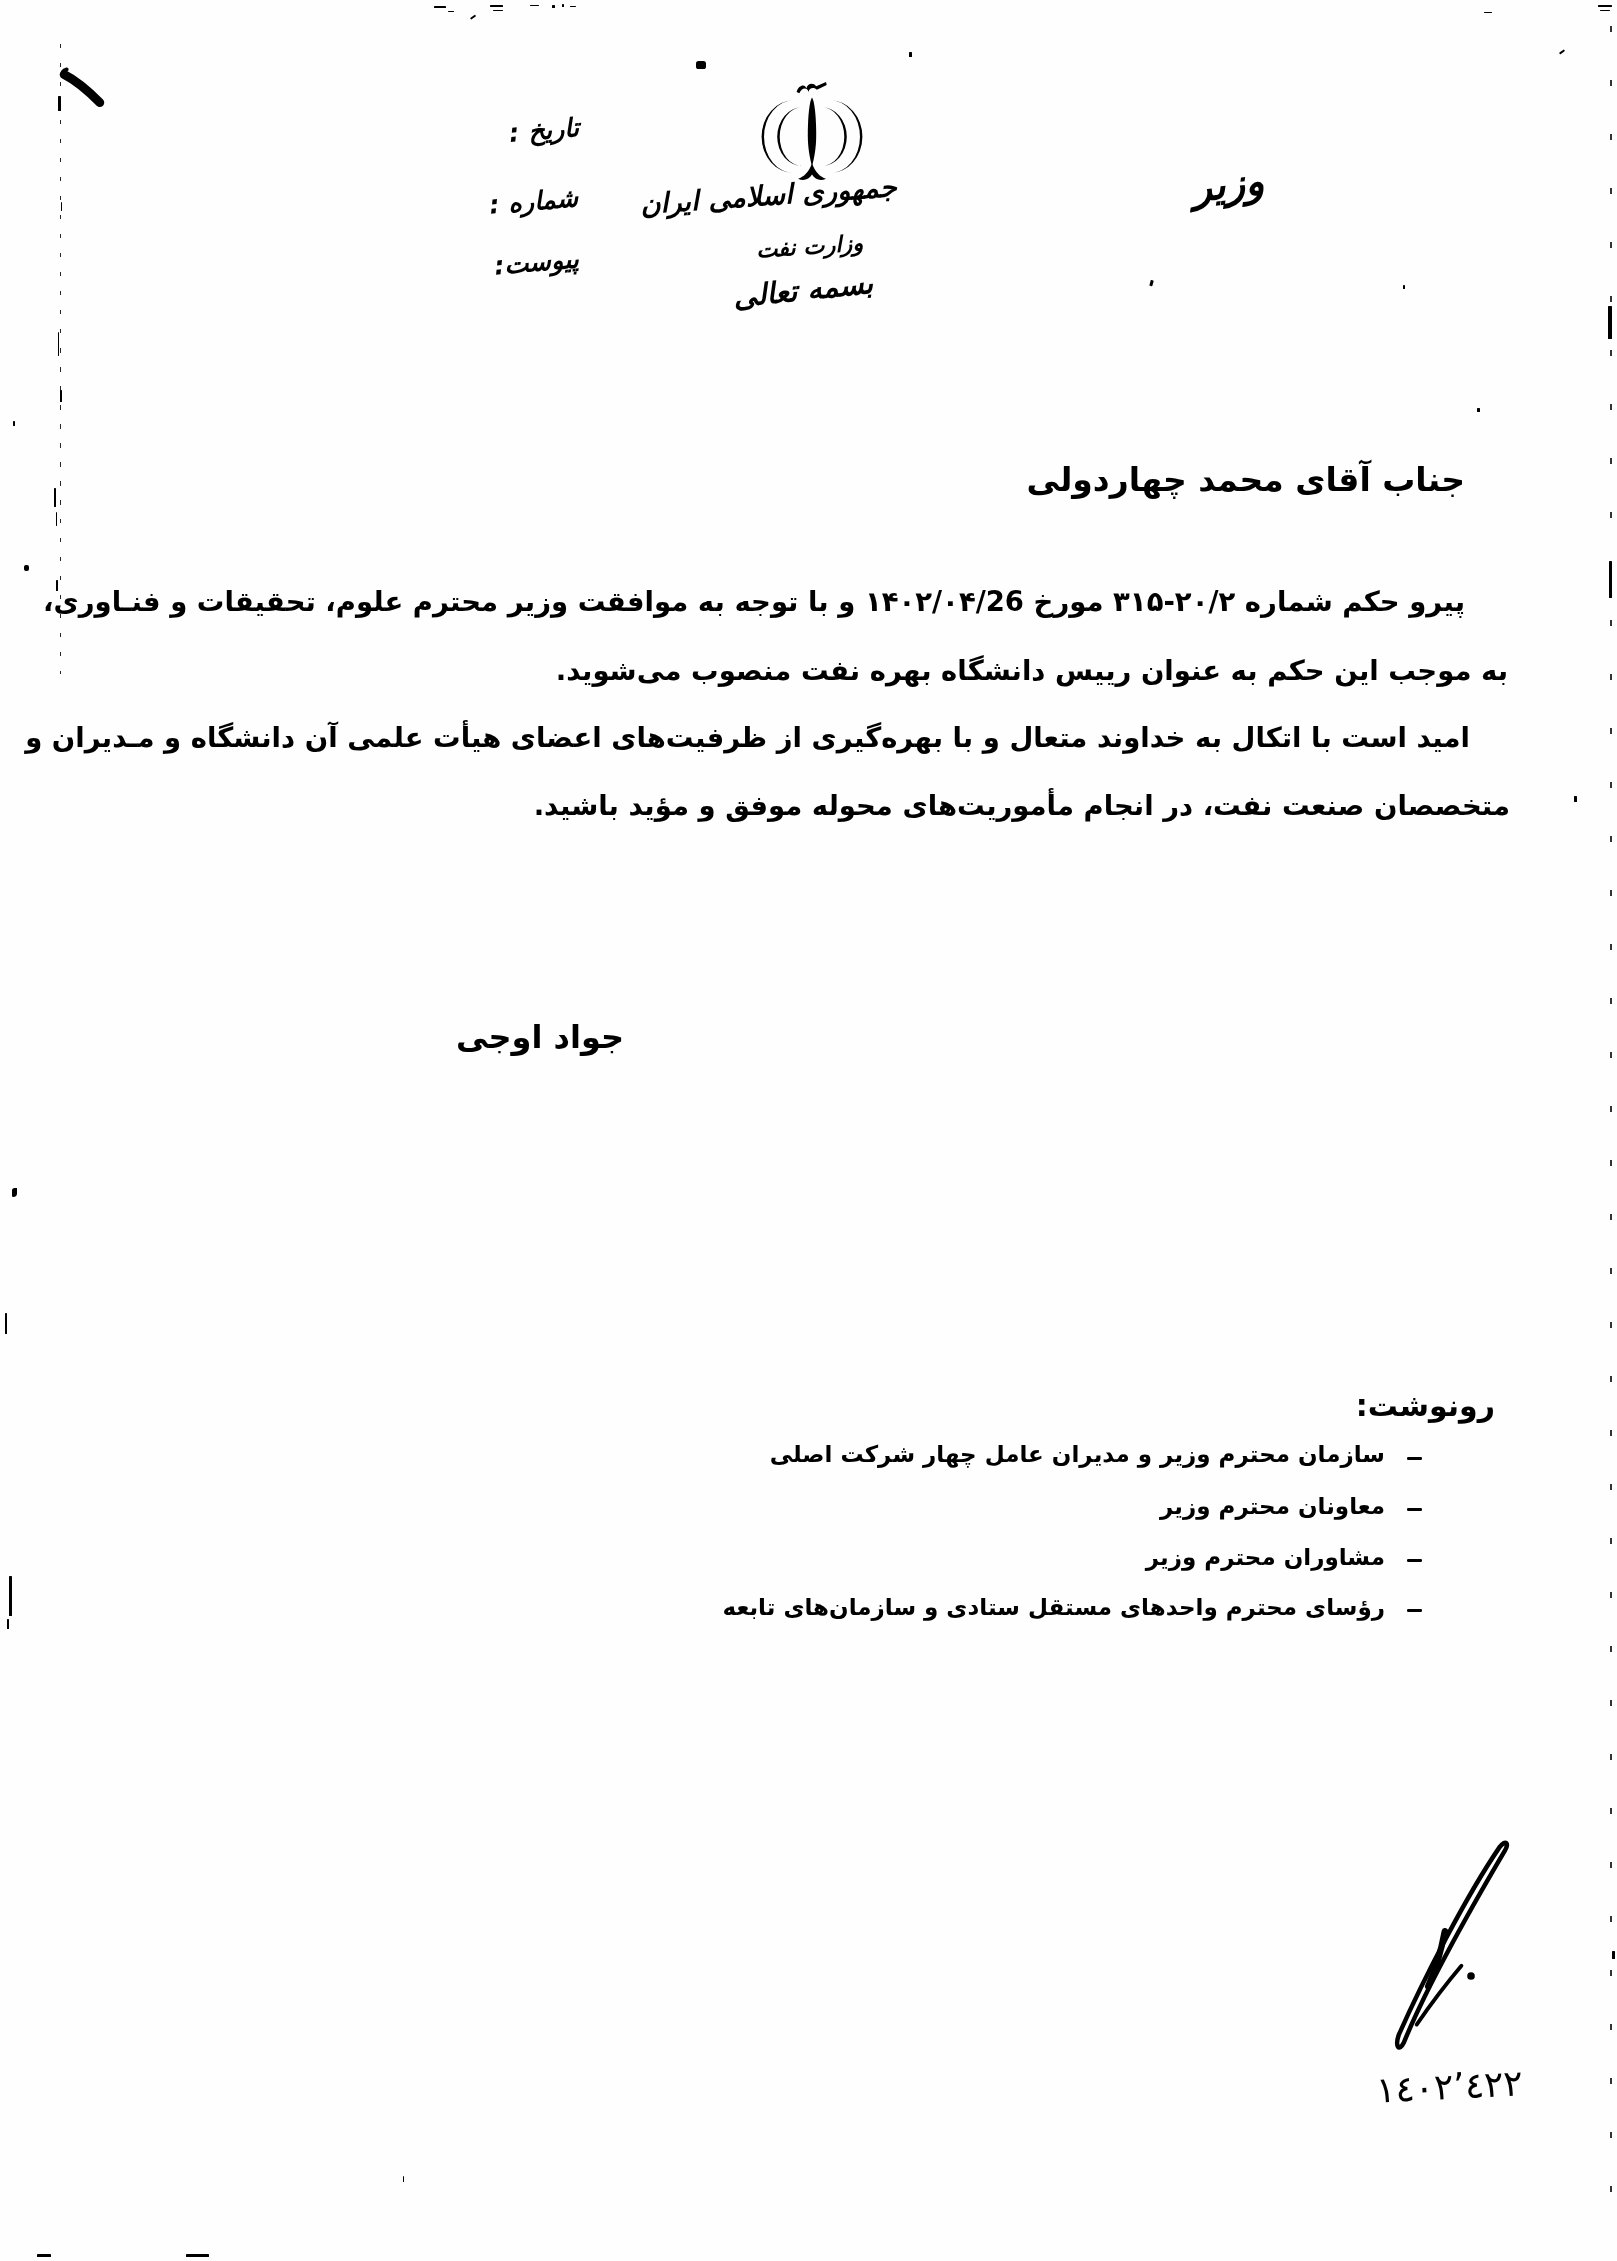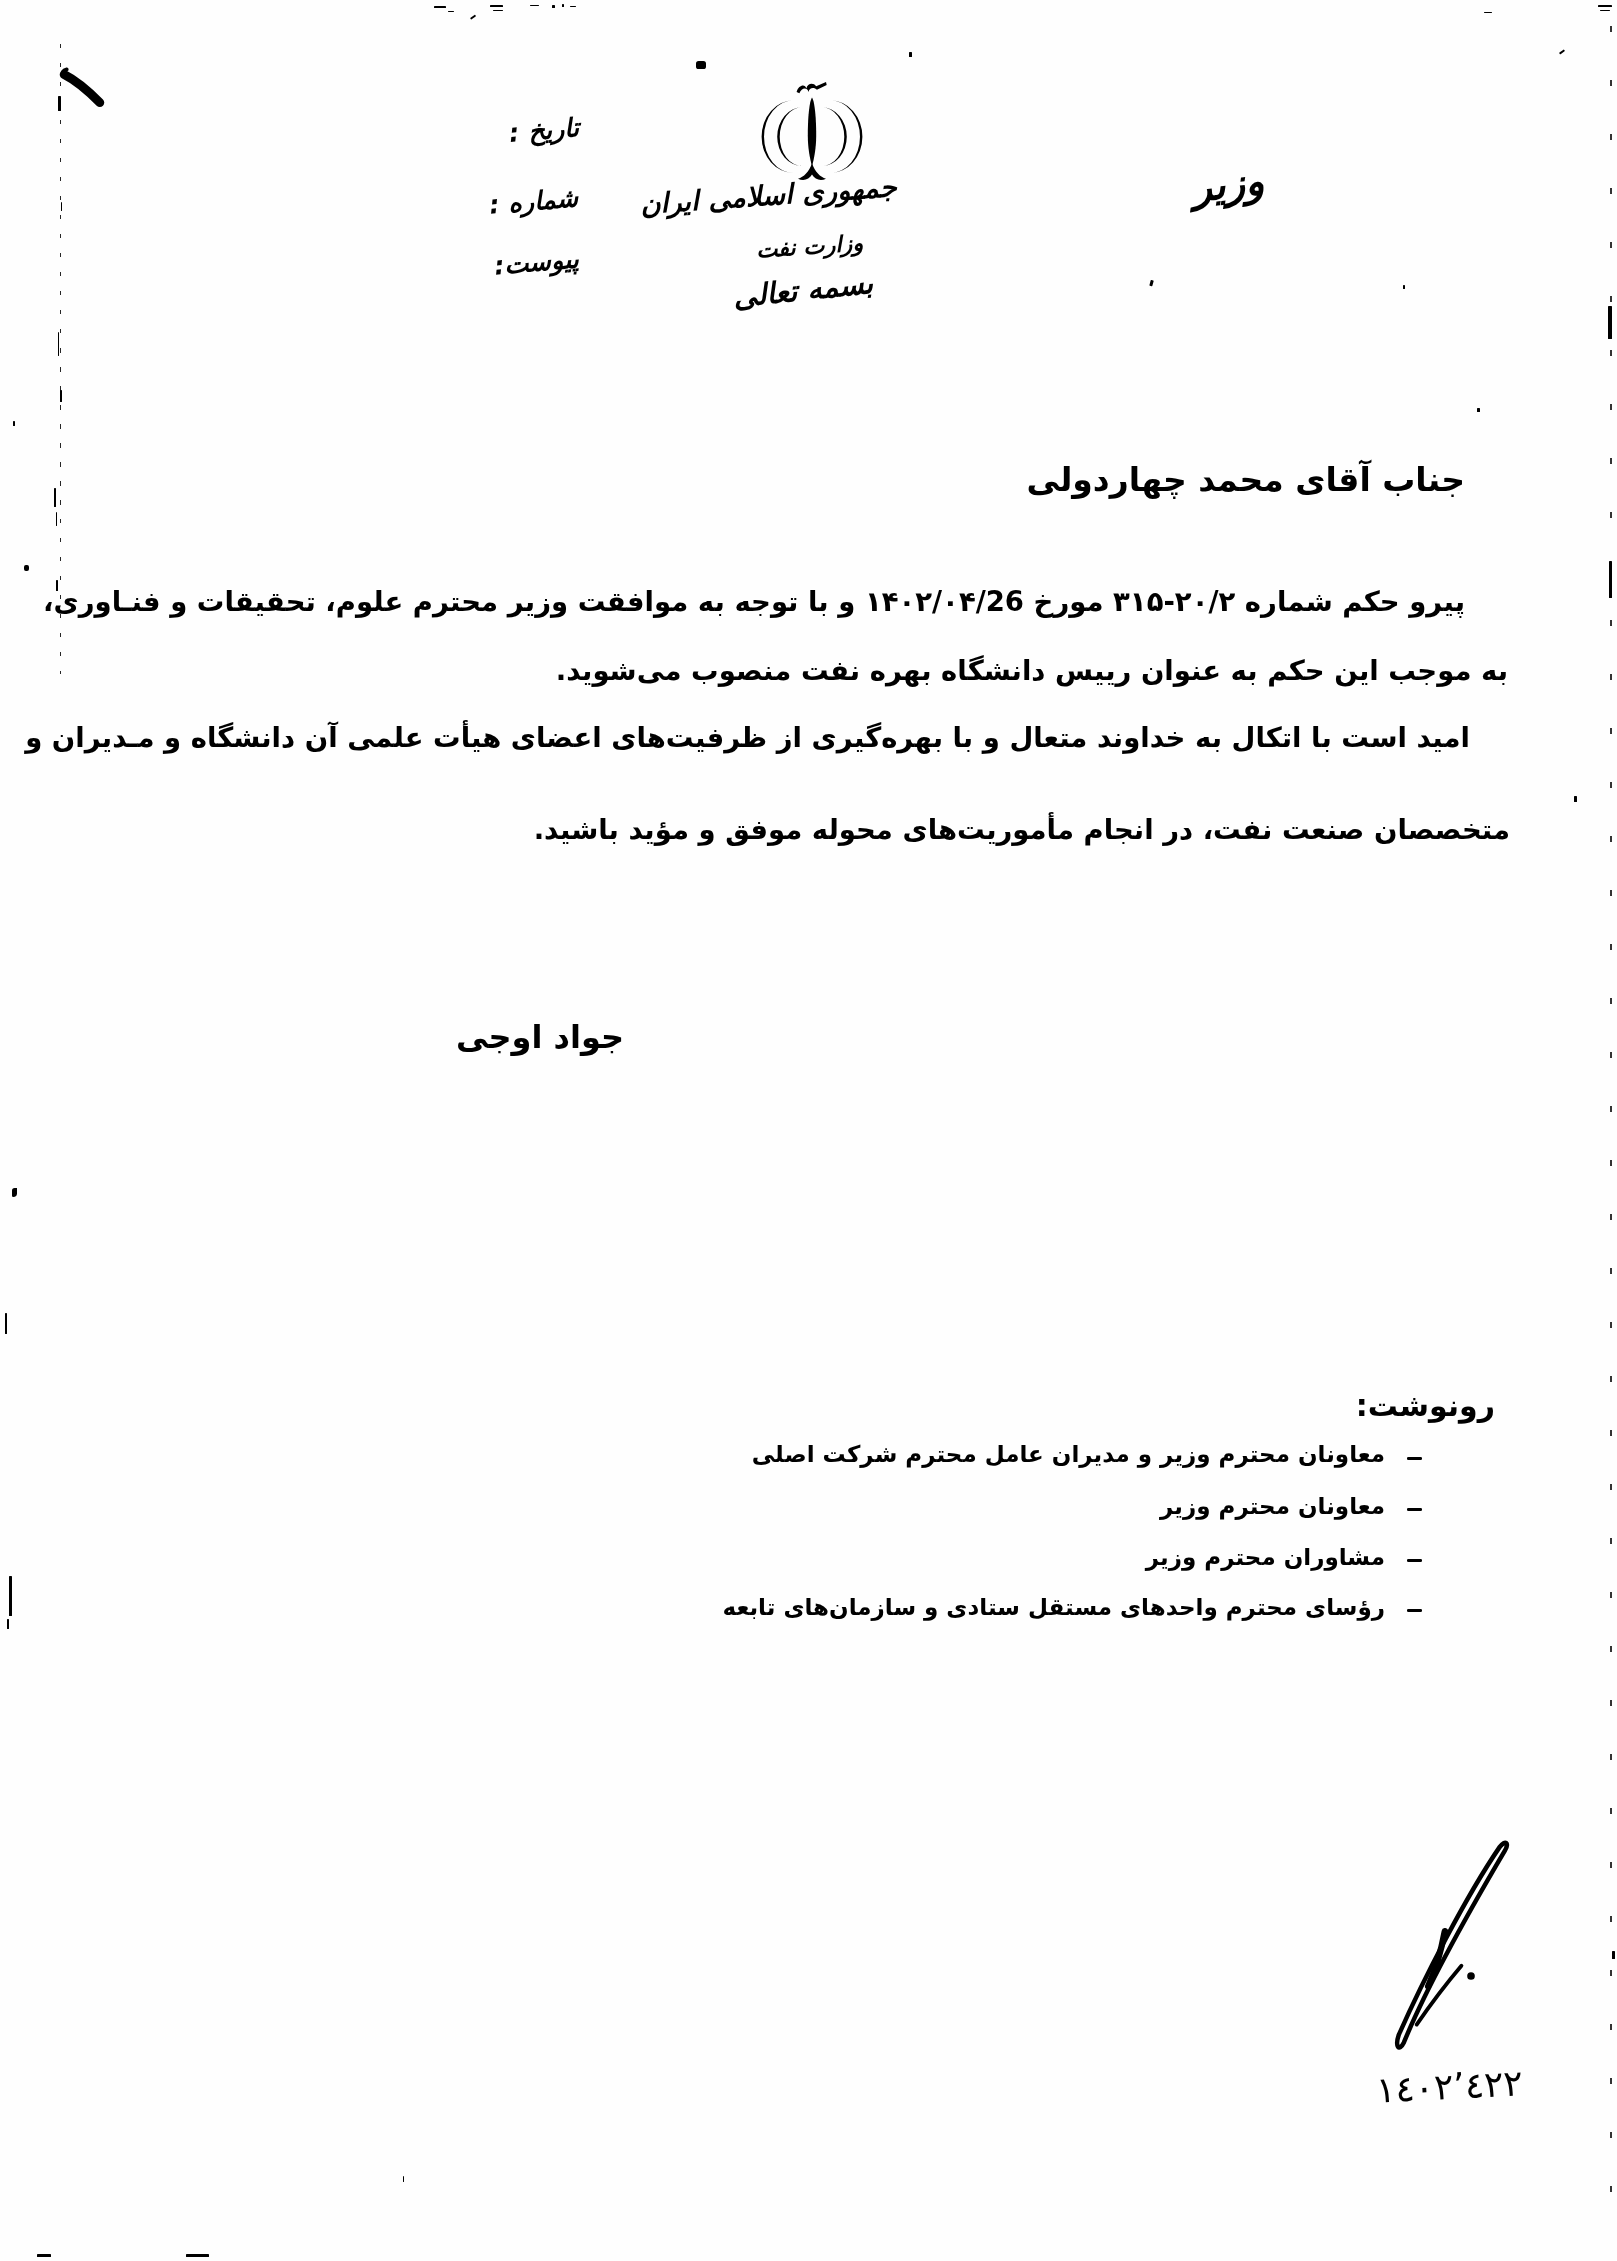--- a/index.html
+++ b/index.html
@@ -70,28 +70,28 @@
 
   <div class="abs cal" style="right:1038px;top:116px;font-size:25.6px;transform:rotate(-5deg);">تاریخ :</div>
   <div class="abs cal" style="right:1039px;top:187px;font-size:25.6px;transform:rotate(-5deg);">شماره :</div>
   <div class="abs cal" style="right:1038px;top:248px;font-size:25.6px;transform:rotate(-5deg);">پیوست:</div>
 
   <div class="abs bold" style="right:152px;top:433px;font-size:33px;margin-top:28px;">جناب آقای محمد چهاردولی</div>
 
   <div class="abs body-line" style="right:152px;top:586px;">پیرو حکم شماره ۲۰/۲-۳۱۵ مورخ ۱۴۰۲/۰۴/26 و با توجه به موافقت وزیر محترم علوم، تحقیقات و فنـاوری،</div>
   <div class="abs body-line" style="right:109px;top:655px;">به موجب این حکم به عنوان رییس دانشگاه بهره نفت منصوب می‌شوید.</div>
   <div class="abs body-line" style="right:147px;top:722px;">امید است با اتکال به خداوند متعال و با بهره‌گیری از ظرفیت‌های اعضای هیأت علمی آن دانشگاه و مـدیران و</div>
-  <div class="abs body-line" style="right:107px;top:790px;margin-top:24px;">متخصصان صنعت نفت، در انجام مأموریت‌های محوله موفق و مؤید باشید.</div>
+  <div class="abs body-line" style="right:107px;top:790px;">متخصصان صنعت نفت، در انجام مأموریت‌های محوله موفق و مؤید باشید.</div>
 
   <div class="abs bold" style="right:993px;top:1019px;font-size:32px;">جواد اوجی</div>
 
   <div class="abs bold" style="right:122px;top:1389px;font-size:30px;">رونوشت:</div>
 
   <div class="dash" style="right:195px;top:1457px;width:15.4px;height:3.2px;"></div>
-  <div class="abs cc-item" style="right:232px;top:1441px;">معاونان محترم وزیر و مدیران عامل محترم شرکت اصلی</div>
+  <div class="abs cc-item" style="right:232px;top:1441px;">سازمان محترم وزیر و مدیران عامل چهار شرکت اصلی</div>
 
   <div class="dash" style="right:195px;top:1508px;width:15.4px;height:3.2px;"></div>
   <div class="abs cc-item" style="right:232px;top:1493px;">معاونان محترم وزیر</div>
 
   <div class="dash" style="right:195px;top:1559px;width:15.4px;height:3.2px;"></div>
   <div class="abs cc-item" style="right:232px;top:1544px;">مشاوران محترم وزیر</div>
 
   <div class="dash" style="right:195px;top:1609px;width:15.4px;height:3.2px;"></div>
   <div class="abs cc-item" style="right:232px;top:1594px;">رؤسای محترم واحدهای مستقل ستادی و سازمان‌های تابعه</div>
 

